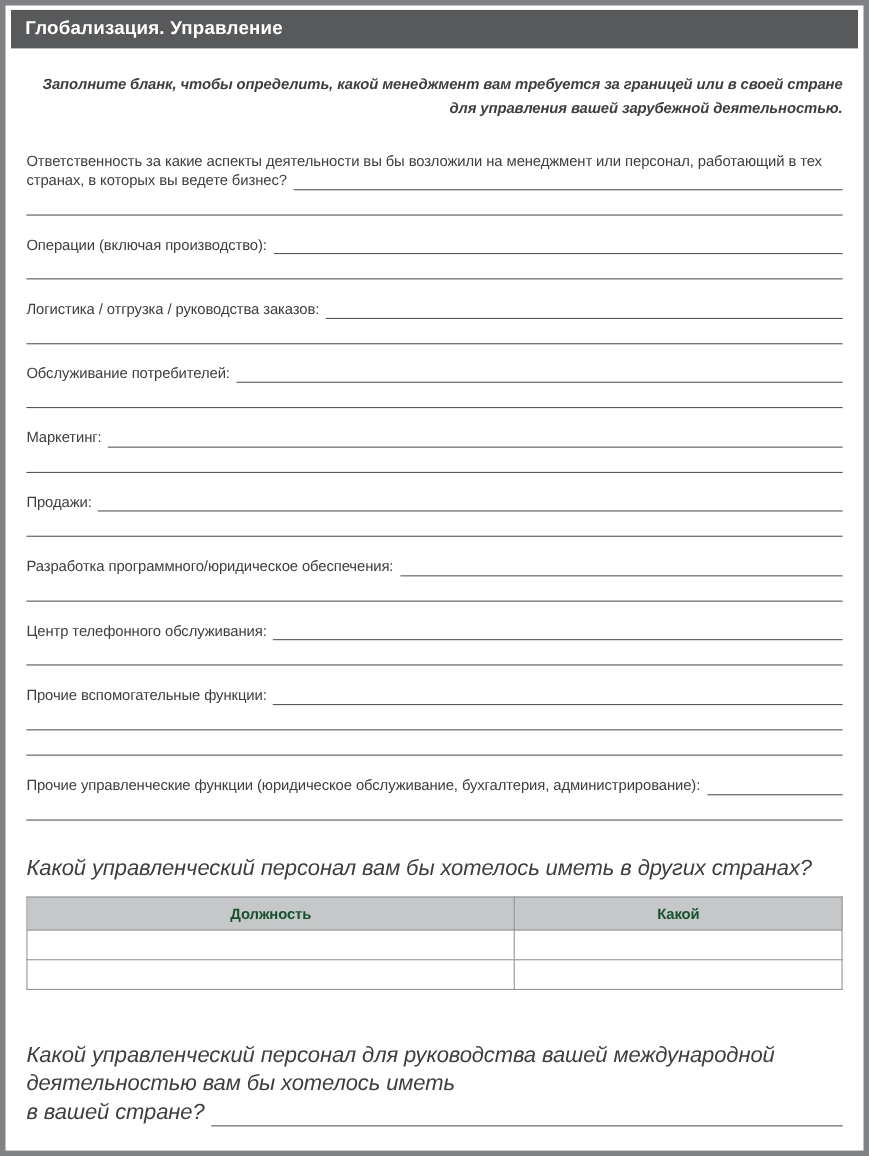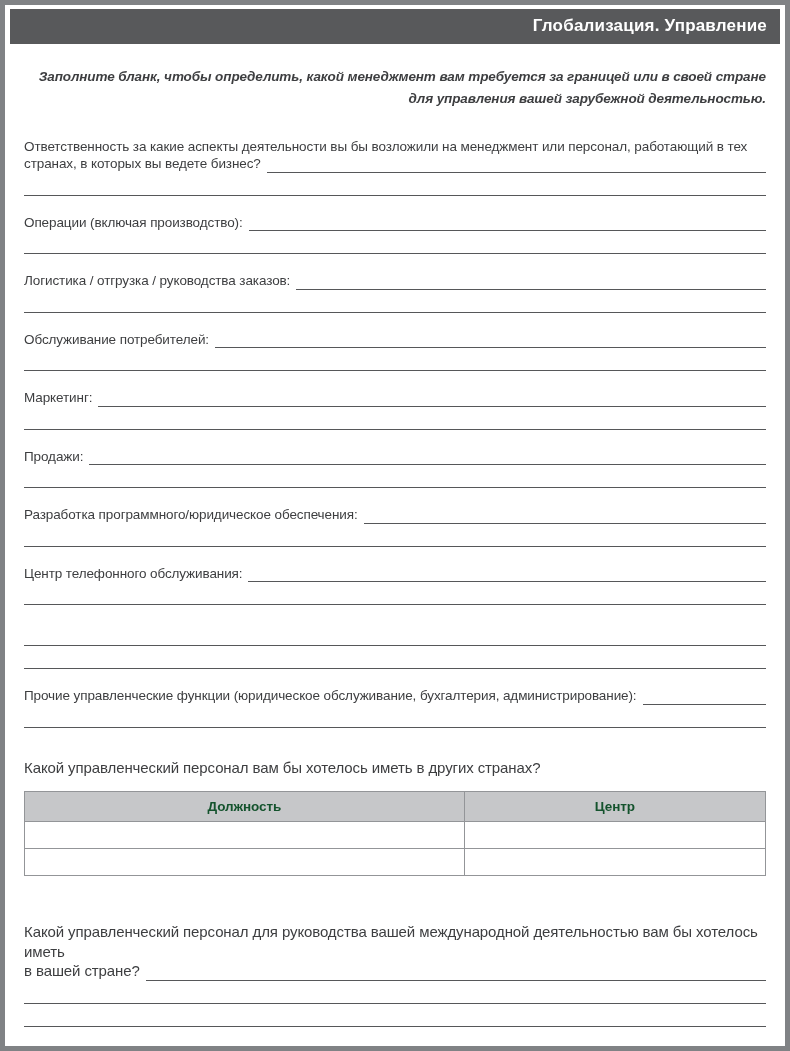--- a/index.html
+++ b/index.html
@@ -13,21 +13,20 @@
     font-family: "Liberation Sans", "DejaVu Sans", sans-serif;
     color: #3d3e40;
     overflow: hidden;
   }
 
   .titlebar {
     margin: 4px 5px 0 5px;
     background: #58595b;
     color: #ffffff;
     padding: 7px 13px 8px 13px;
-    text-align: right;
   }
   .titlebar h1 {
     margin: 0;
     font-size: 17px;
     font-weight: bold;
     letter-spacing: 0.2px;
   }
 
   .content {
     padding: 14px 19px 0 19px;
@@ -62,21 +61,22 @@
     min-width: 40px;
   }
 
   .blank-line {
     height: 23px;
     border-bottom: 1px solid #565759;
   }
 
   .question {
     margin: 30px 0 13px 0;
-    font-size: 15px;
+    font-size: 20px;
+    font-style: italic;
   }
 
   table.staff-table {
     width: 100%;
     border-collapse: collapse;
     margin-bottom: 0;
   }
   table.staff-table th {
     background: #c6c7c9;
     color: #14532d;
@@ -166,39 +166,43 @@
 
     <section class="field">
       <div class="label-with-blank">
         <span class="label">Центр телефонного обслуживания:</span>
         <span class="blank"></span>
       </div>
       <div class="blank-line"></div>
     </section>
 
     <section class="field">
+      <div class="label-with-blank">
+        <span class="label">Прочие вспомогательные функции:</span>
+        <span class="blank"></span>
+      </div>
       <div class="blank-line"></div>
       <div class="blank-line"></div>
     </section>
 
     <section class="field">
       <div class="label-with-blank">
         <span class="label">Прочие управленческие функции (юридическое обслуживание, бухгалтерия, администрирование):</span>
         <span class="blank"></span>
       </div>
       <div class="blank-line"></div>
     </section>
 
     <p class="question">Какой управленческий персонал вам бы хотелось иметь в других странах?</p>
 
     <table class="staff-table">
       <thead>
         <tr>
           <th>Должность</th>
-          <th>Центр</th>
+          <th>Какой</th>
         </tr>
       </thead>
       <tbody>
         <tr>
           <td></td>
           <td></td>
         </tr>
         <tr>
           <td></td>
           <td></td>

